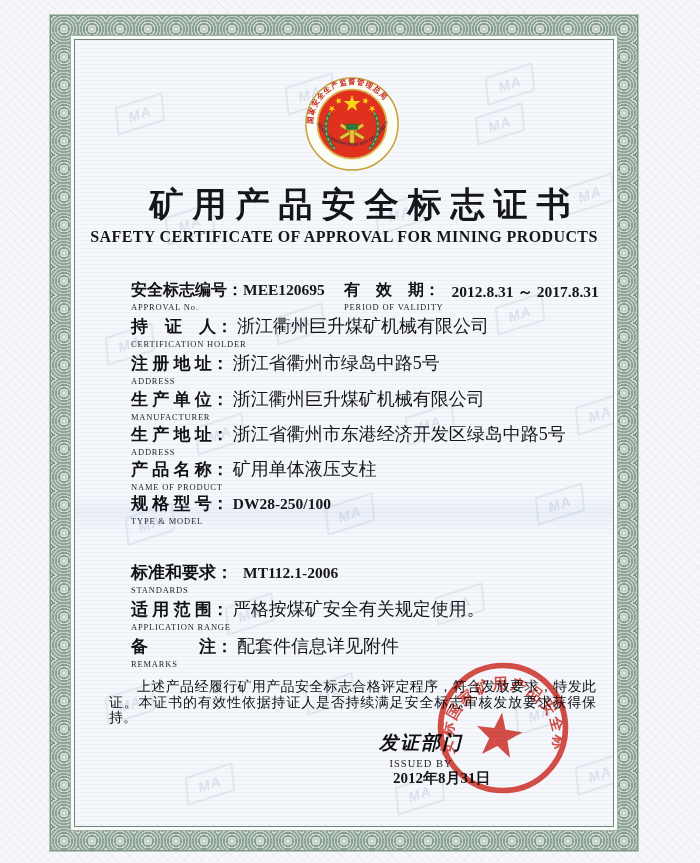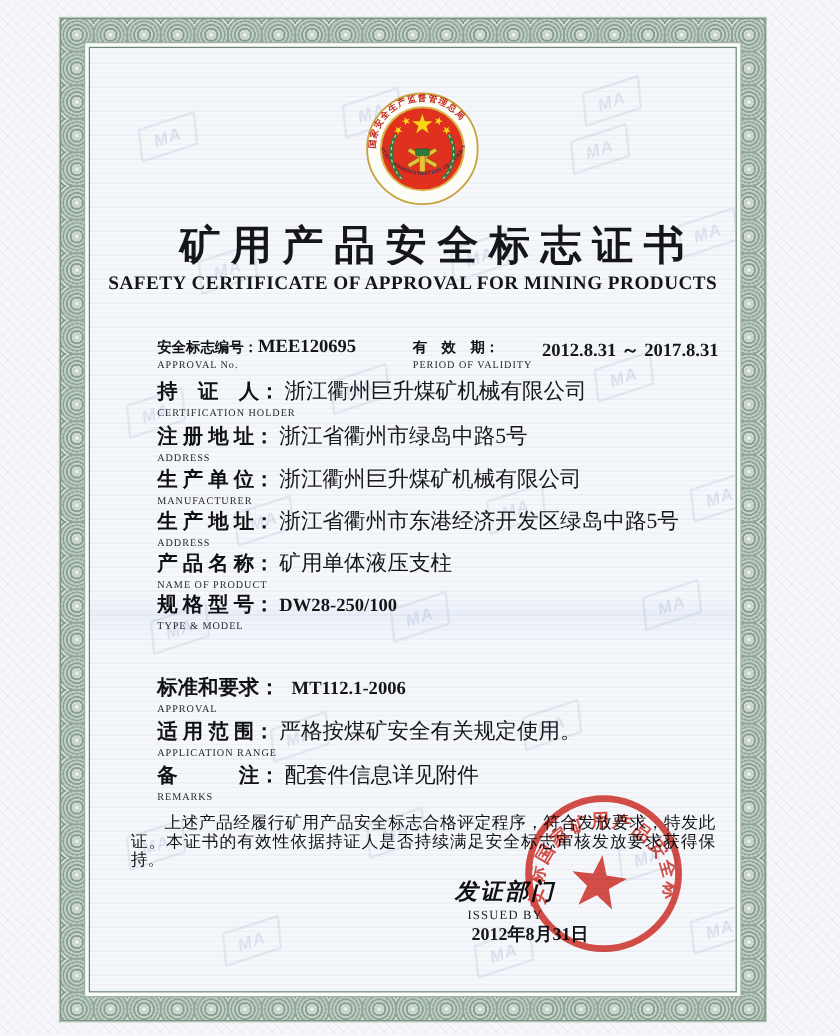--- a/index.html
+++ b/index.html
@@ -44,21 +44,21 @@
   .subtitle{position:absolute;left:0;top:188px;width:100%;text-align:center;
     font-size:16px;font-weight:bold;color:#15161a;letter-spacing:.4px;}
   
   .row{position:absolute;left:56px;white-space:nowrap;}
   .zh-label{font-size:17px;font-weight:bold;color:#101114;}
   .zh-value{font-size:18px;color:#15161a;margin-left:4px;}
   .sub{font-size:8.5px;color:#26272b;letter-spacing:.8px;margin-top:1px;
        font-family:"Liberation Serif",serif;}
   .pairrow{position:absolute;left:56px;top:240px;display:flex;}
   .pair-group{display:flex;align-items:flex-start;}
-  .vlabel{font-size:12px;font-weight:bold;color:#101114;}
+  .vlabel{font-size:16px;font-weight:bold;color:#101114;}
   .num{font-size:15.5px;font-weight:bold;color:#15161a;}
   .validity-val{margin-left:8px;margin-top:2px;}
   
   .statement{position:absolute;left:34px;top:639px;width:487px;
     font-size:14px;line-height:15.5px;color:#101114;text-indent:2em;text-align:justify;}
   .issued{position:absolute;left:246px;top:690px;width:200px;text-align:center;}
   .issued .dept{font-size:19px;font-weight:bold;letter-spacing:2px;color:#101114;font-style:italic;}
   .issued .by{font-size:10.5px;letter-spacing:1px;color:#1a1b1f;margin-top:2px;}
   .date{position:absolute;left:318px;top:729px;font-size:15px;font-weight:bold;color:#15161a;font-family:Liberation Serif, serif;}
   
@@ -169,21 +169,21 @@
           <span class="zh-label">产 品 名 称：</span><span class="zh-value">矿用单体液压支柱</span>
           <div class="sub">NAME OF PRODUCT</div>
         </div>
         <div class="row" style="top:452px">
           <span class="zh-label">规 格 型 号：</span><span class="zh-value num">DW28-250/100</span>
           <div class="sub">TYPE &amp; MODEL</div>
         </div>
 
         <div class="row" style="top:521px">
           <span class="zh-label">标准和要求：</span><span class="zh-value num" style="margin-left:10px">MT112.1-2006</span>
-          <div class="sub">APPROVAL</div>
+          <div class="sub">STANDARDS</div>
         </div>
         <div class="row" style="top:557px">
           <span class="zh-label">适 用 范 围：</span><span class="zh-value">严格按煤矿安全有关规定使用。</span>
           <div class="sub">APPLICATION RANGE</div>
         </div>
         <div class="row" style="top:594px">
           <span class="zh-label">备　　　注：</span><span class="zh-value">配套件信息详见附件</span>
           <div class="sub">REMARKS</div>
         </div>
 

